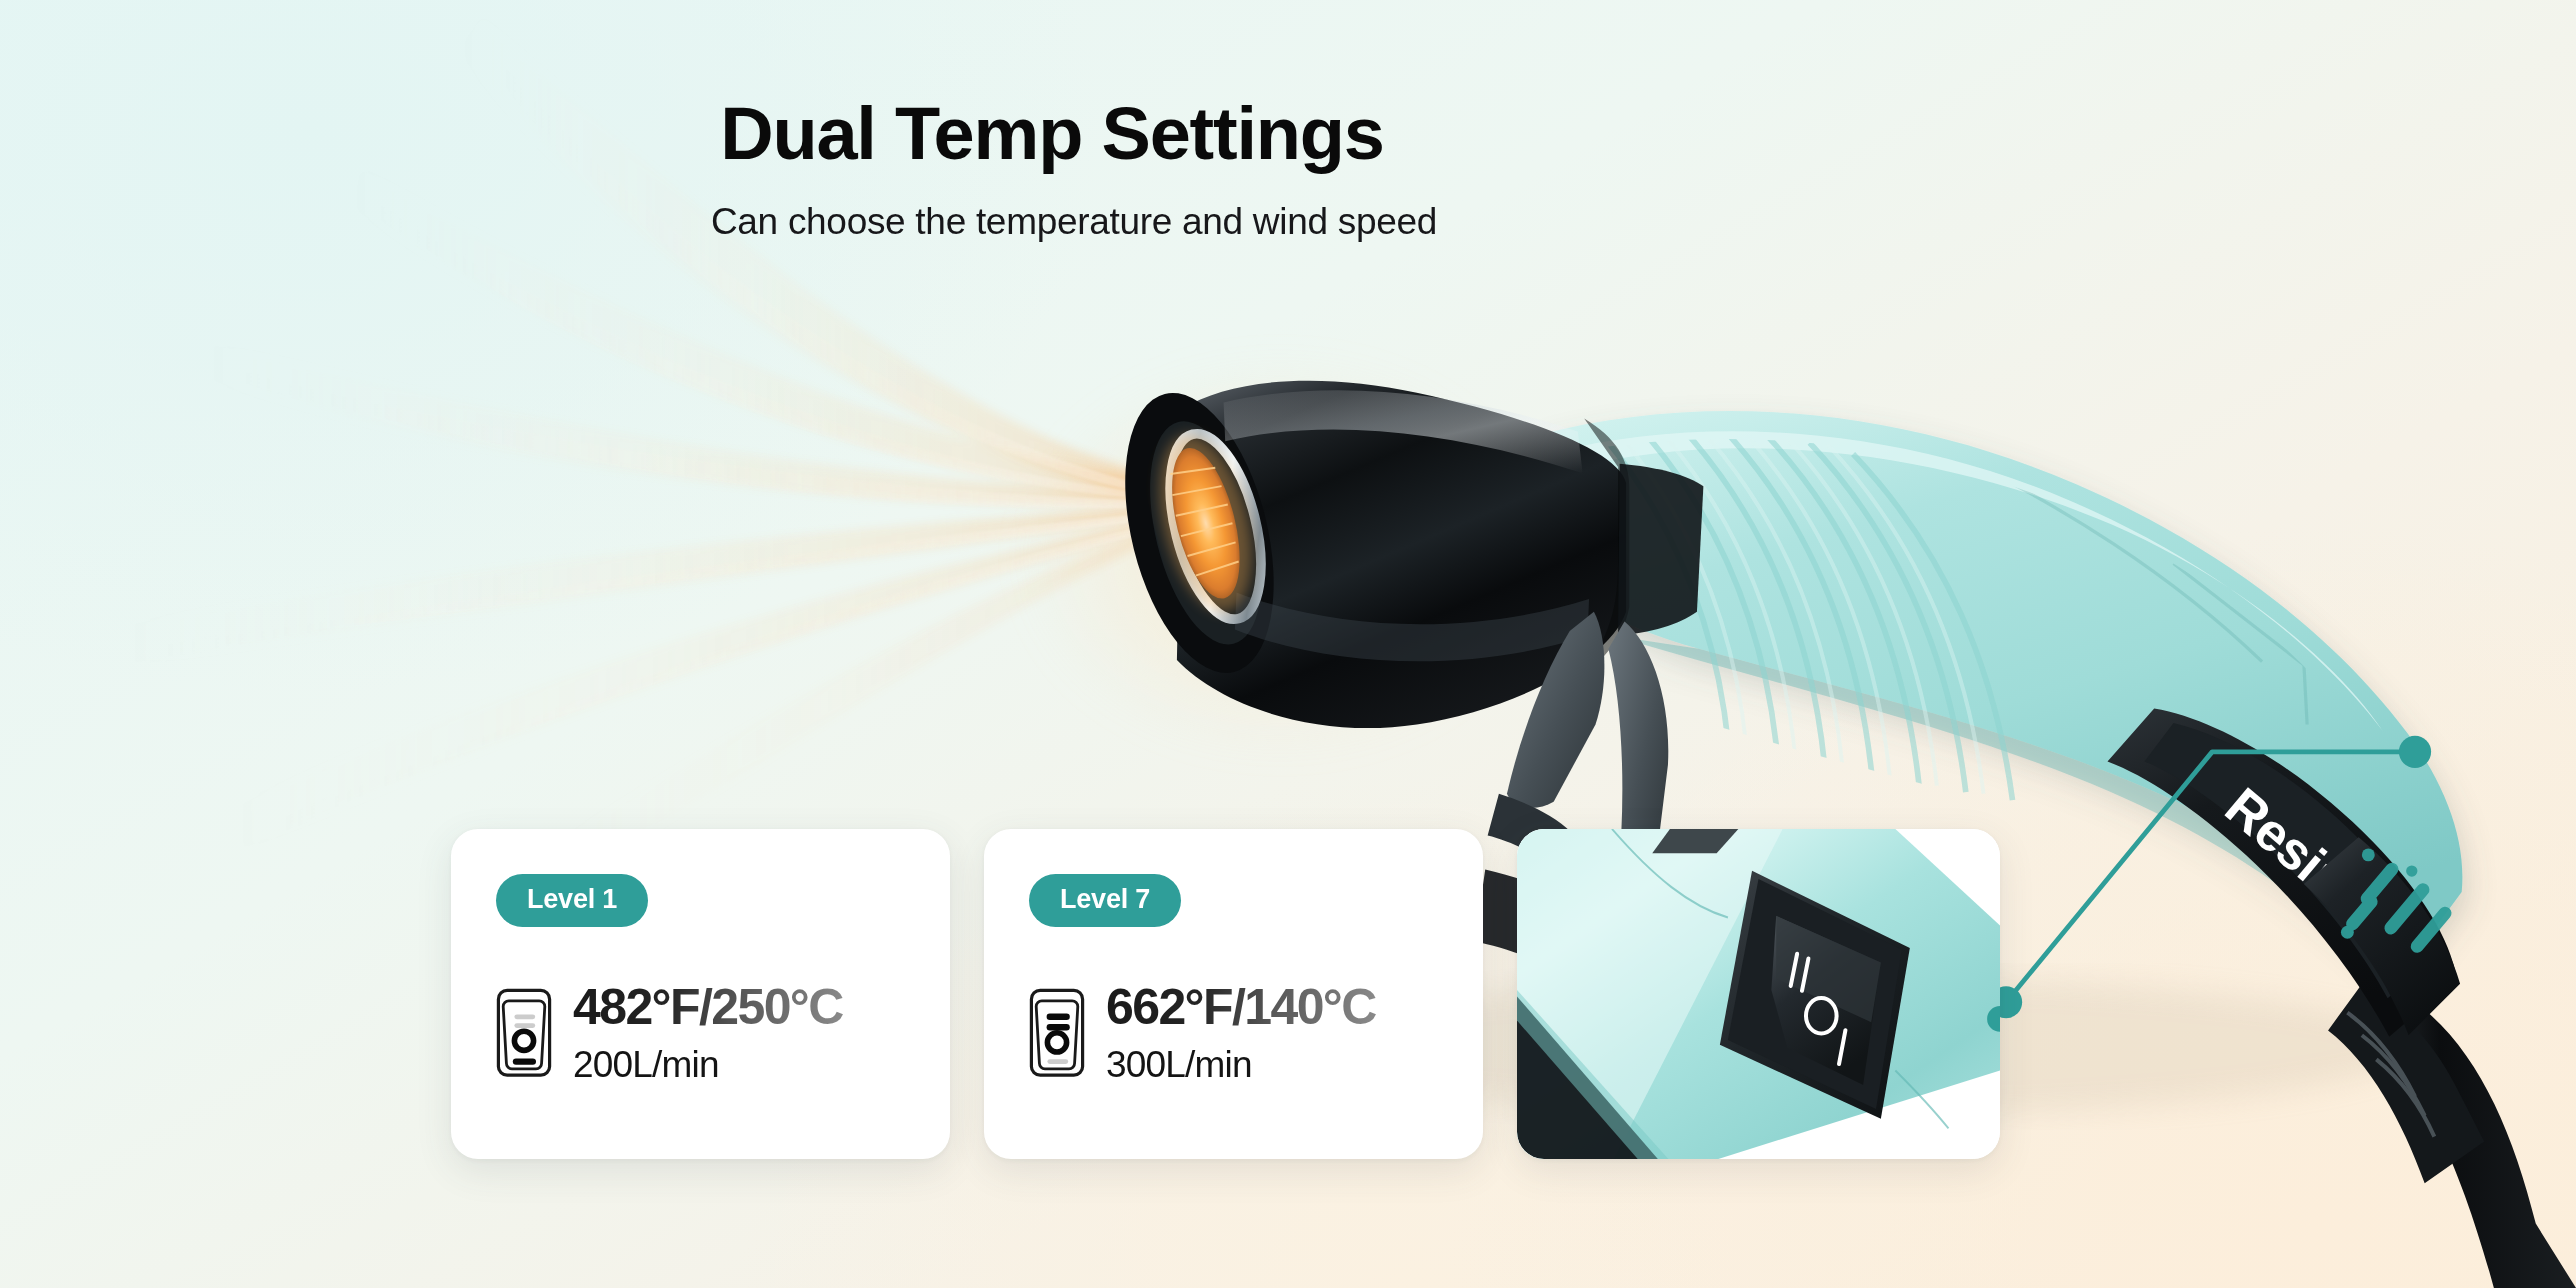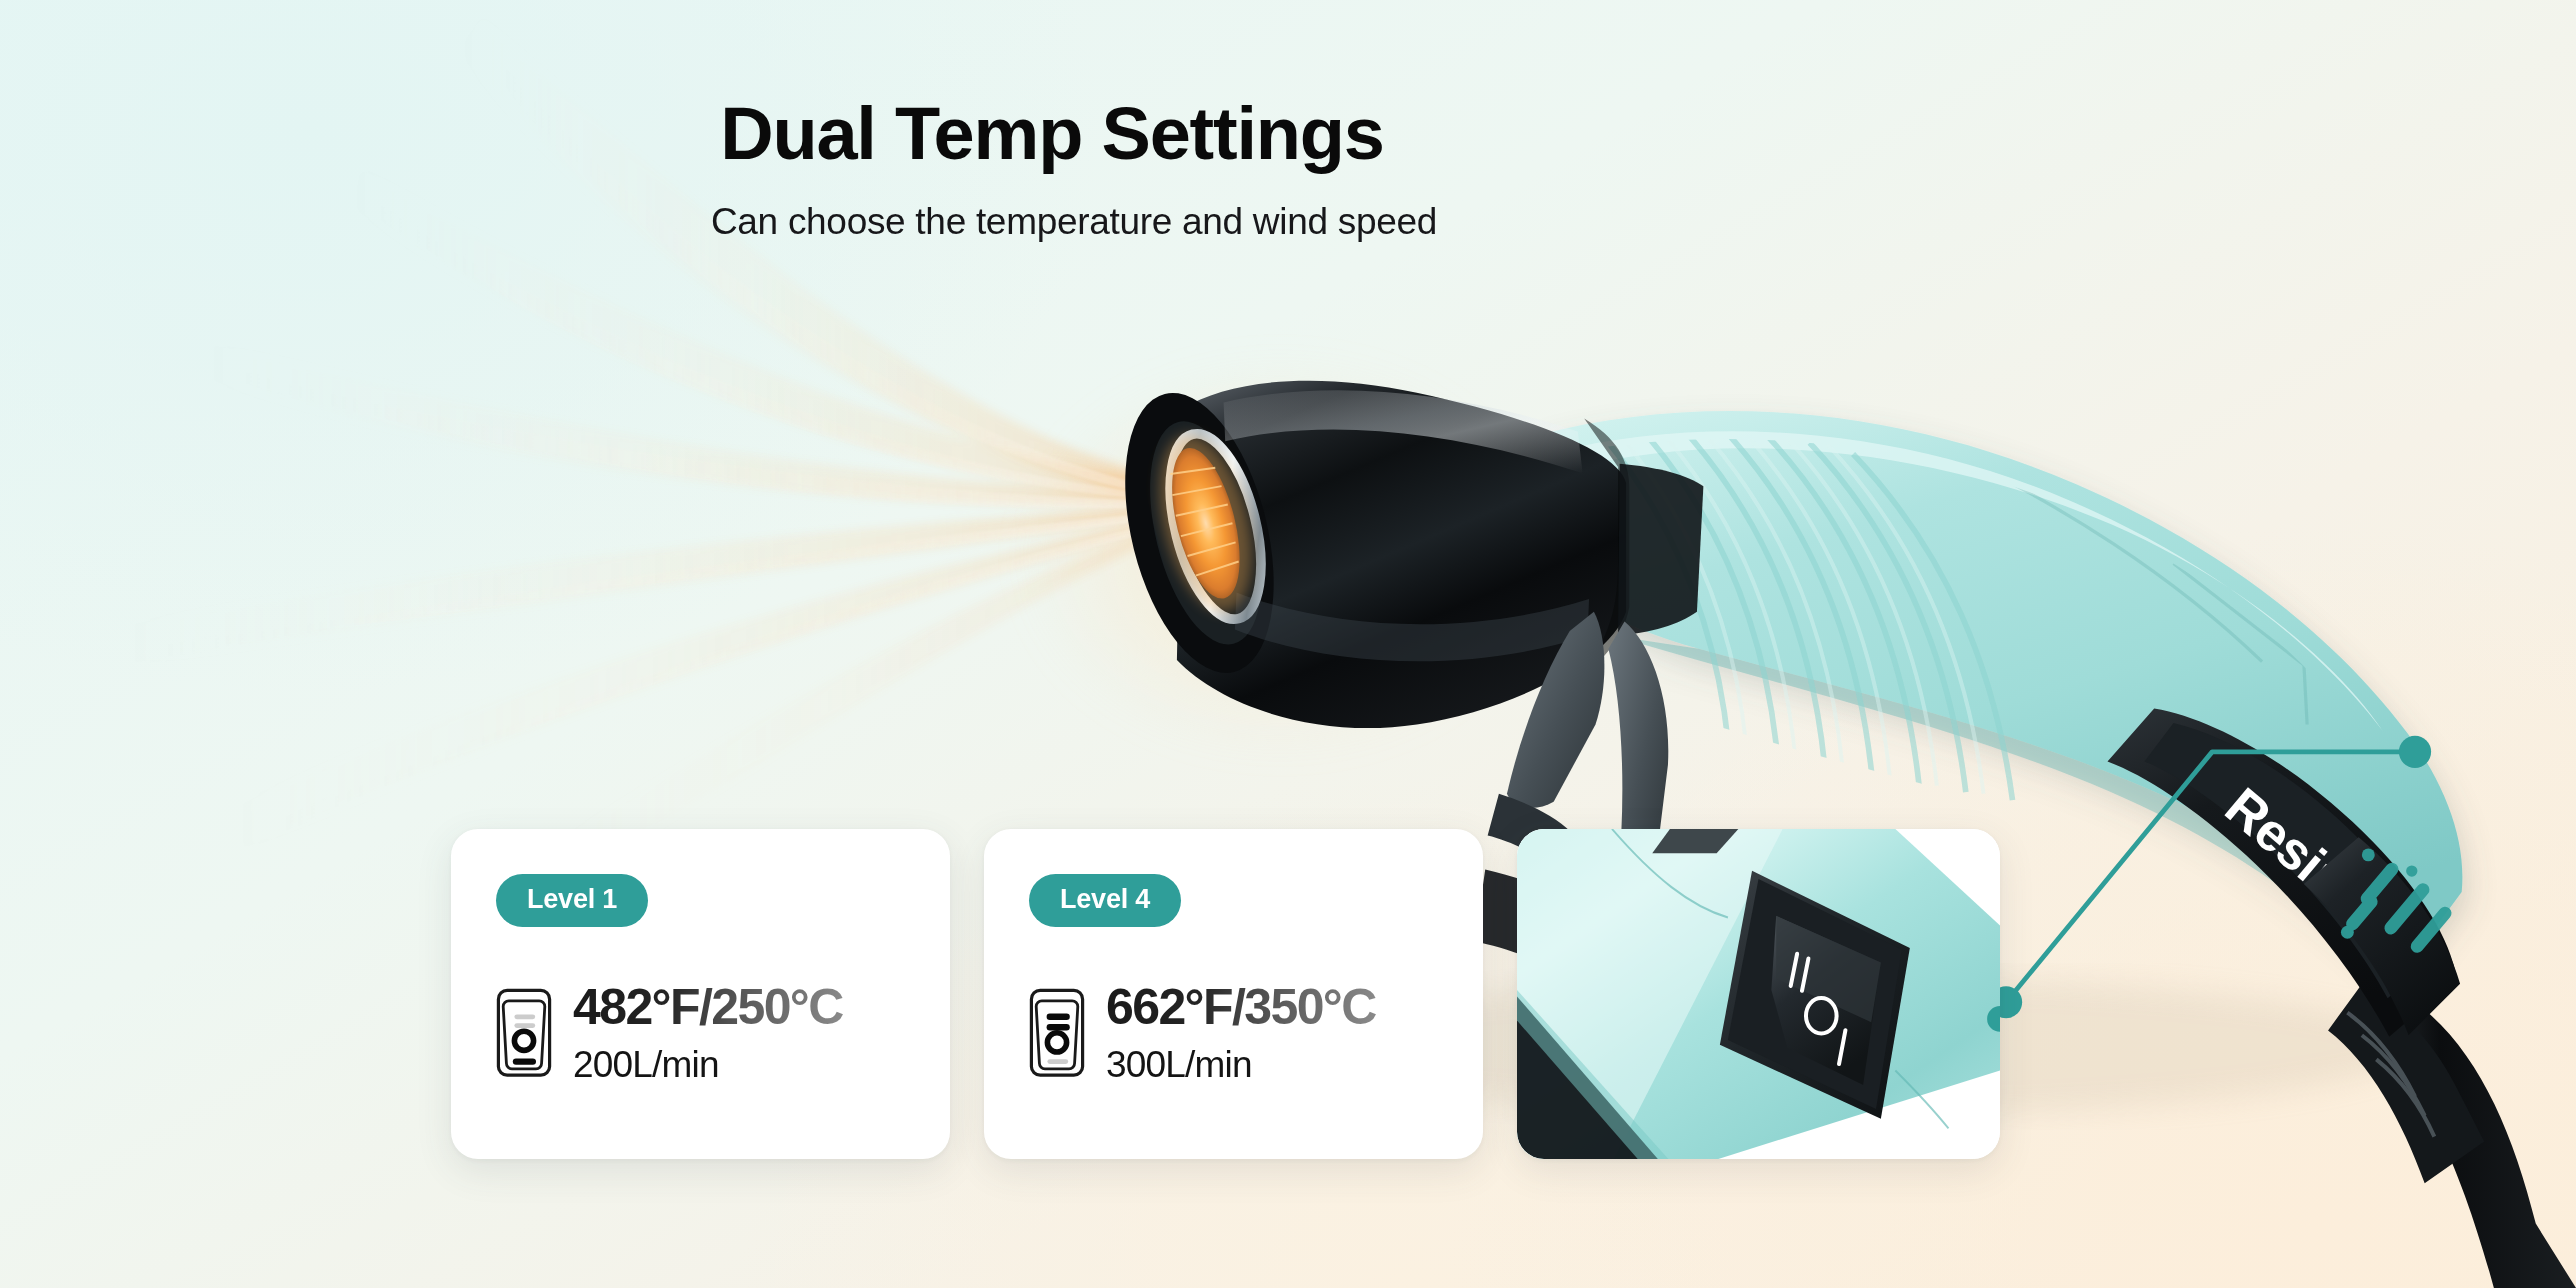--- a/index.html
+++ b/index.html
@@ -369,32 +369,32 @@
           <rect x="21" y="88" width="29" height="8" rx="4" fill="#0a0a0a"></rect>
         </svg>
         <div class="card-text">
           <div class="temp">482°F/250°C</div>
           <div class="flow">200L/min</div>
         </div>
       </div>
     </div>
 
     <div class="card">
-      <span class="badge">Level 4</span>
+      <span class="badge">Level 7</span>
       <div class="card-body">
         <svg class="sw-icon" viewBox="0 0 70 112">
           <rect x="3" y="3" width="64" height="106" rx="11" fill="#fff" stroke="#1a1a1a" stroke-width="4"></rect>
           <path d="M16 16 H54 A7 7 0 0 1 61 23 L57 94 A7 7 0 0 1 50 101 H20 A7 7 0 0 1 13 94 L9 23 A7 7 0 0 1 16 16 Z" fill="#fff" stroke="#1a1a1a" stroke-width="3.5"></path>
           <rect x="22" y="32" width="29" height="8" rx="4" fill="#0a0a0a"></rect>
           <rect x="22" y="45" width="29" height="8" rx="4" fill="#0a0a0a"></rect>
           <circle cx="35" cy="68" r="12" fill="none" stroke="#0a0a0a" stroke-width="7"></circle>
           <rect x="23" y="89" width="26" height="6" rx="3" fill="#cccccc"></rect>
         </svg>
         <div class="card-text">
-          <div class="temp">662°F/350°C</div>
+          <div class="temp">662°F/140°C</div>
           <div class="flow">300L/min</div>
         </div>
       </div>
     </div>
 
     <div class="card photo">
       <div class="photo-inner">
         <svg viewBox="0 0 600 410" width="483" height="330" preserveAspectRatio="xMidYMid slice">
           <defs>
             <linearGradient id="pm" x1="0" y1="0" x2="1" y2="1">

